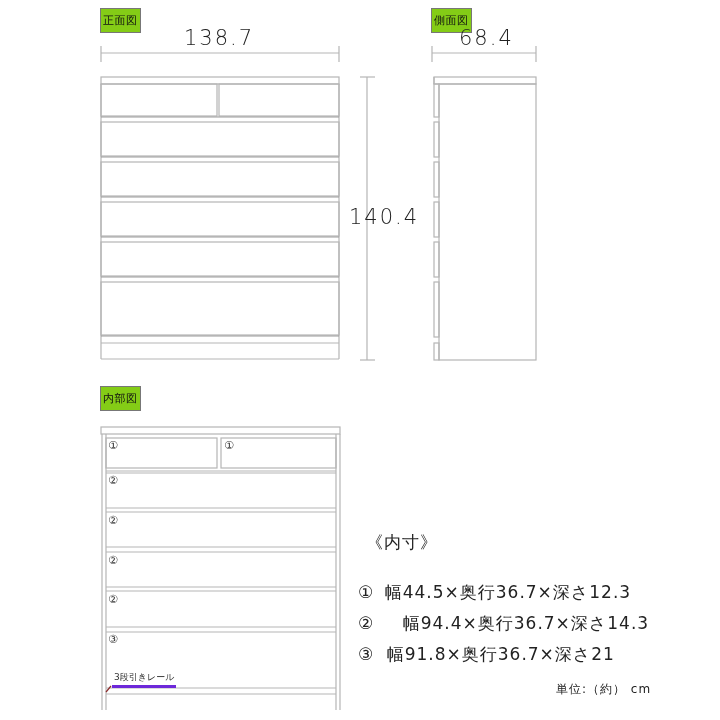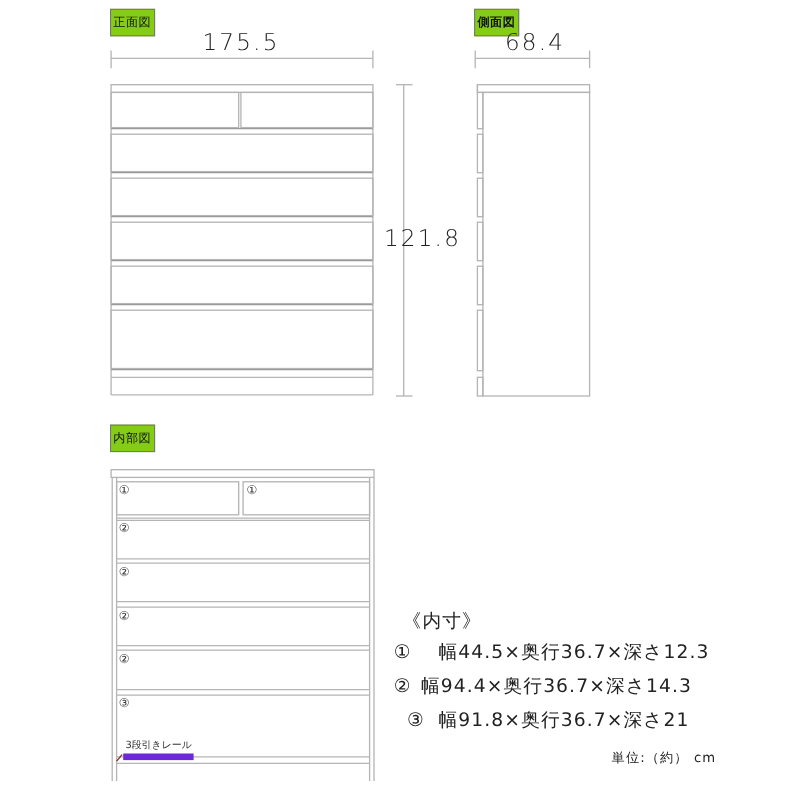--- a/index.html
+++ b/index.html
@@ -4,21 +4,21 @@
 <style>
   html, body { margin: 0; padding: 0; background: #ffffff; }
   body { width: 720px; height: 720px; position: relative; overflow: hidden;
          font-family: "DejaVu Sans", sans-serif; color: #222; }
   .tag { position: absolute; font-size: 11px; line-height: 13px; padding: 5px 2px;
          border: 1px solid #777; background: #84cc16; color: #111; letter-spacing: 0.5px; }
   .dim { position: absolute; font-size: 21px; color: #222; letter-spacing: 2px; font-weight: 300; }
   svg { position: absolute; left: 0; top: 0; }
   .spec { position: absolute; font-size: 17px; color: #222; letter-spacing: 1px; white-space: nowrap; }
   .circ { position: absolute; font-size: 11px; color: #333; }
-  .rail { position: absolute; font-size: 9px; color: #333; border-bottom: 6px solid #6d28d9; padding: 0 2px 1px 2px; }
+  .rail { position: absolute; font-size: 9px; color: #333; border-bottom: 3px solid #6d28d9; padding: 0 2px 1px 2px; }
 </style>
 </head>
 <body>
 
 <svg width="720" height="720" viewBox="0 0 720 720" fill="none" stroke="#b5b5b5" stroke-width="1.2">
 
   <g>
 
     <line x1="101" y1="53" x2="339" y2="53"></line>
     <line x1="101" y1="46" x2="101" y2="62"></line>
@@ -94,43 +94,43 @@
     <line x1="106" y1="627" x2="336" y2="627"></line>
     <line x1="106" y1="632" x2="336" y2="632"></line>
     <line x1="106" y1="688" x2="336" y2="688"></line>
     <line x1="106" y1="694" x2="336" y2="694"></line>
 
     <line x1="106" y1="692" x2="111" y2="686" stroke="#8a2a2a" stroke-width="1.2"></line>
   </g>
 </svg>
 
 <div class="tag" style="left:100px;top:8px;">正面図</div>
-<div class="dim" style="left:184px;top:26px;">175.5</div>
-<div class="dim" style="left:349px;top:205px;">121.8</div>
+<div class="dim" style="left:184px;top:26px;">138.7</div>
+<div class="dim" style="left:349px;top:205px;">140.4</div>
 
-<div class="tag" style="left:431px;top:8px;font-weight:bold;">側面図</div>
+<div class="tag" style="left:431px;top:8px;">側面図</div>
 <div class="dim" style="left:459px;top:26px;">68.4</div>
 
 <div class="tag" style="left:100px;top:386px;">内部図</div>
 
 <div class="circ" style="left:108px;top:439px;">①</div>
 <div class="circ" style="left:224px;top:439px;">①</div>
 <div class="circ" style="left:108px;top:474px;">②</div>
 <div class="circ" style="left:108px;top:514px;">②</div>
 <div class="circ" style="left:108px;top:554px;">②</div>
 <div class="circ" style="left:108px;top:593px;">②</div>
 <div class="circ" style="left:108px;top:633px;">③</div>
 <div class="rail" style="left:112px;top:671px;">3段引きレール</div>
 
-<div class="spec" style="left:366px;top:553px;">《内寸》</div>
+<div class="spec" style="left:366px;top:531px;">《内寸》</div>
 <div class="spec" style="left:358px;top:581px;">
   <span>①</span>
-  <span style="margin-left:18px">幅44.5×奥行36.7×深さ12.3</span>
+  <span style="margin-left:4px">幅44.5×奥行36.7×深さ12.3</span>
 </div>
 <div class="spec" style="left:358px;top:612px;">
   <span>②</span>
-  <span style="margin-left:2px">幅94.4×奥行36.7×深さ14.3</span>
+  <span style="margin-left:22px">幅94.4×奥行36.7×深さ14.3</span>
 </div>
-<div class="spec" style="left:358px;top:643px;margin-left:12px;">
+<div class="spec" style="left:358px;top:643px;">
   <span>③</span>
   <span style="margin-left:6px">幅91.8×奥行36.7×深さ21</span>
 </div>
 <div class="spec" style="left:556px;top:681px;font-size:12px;">単位:（約） cm</div>
 
 </body></html>

